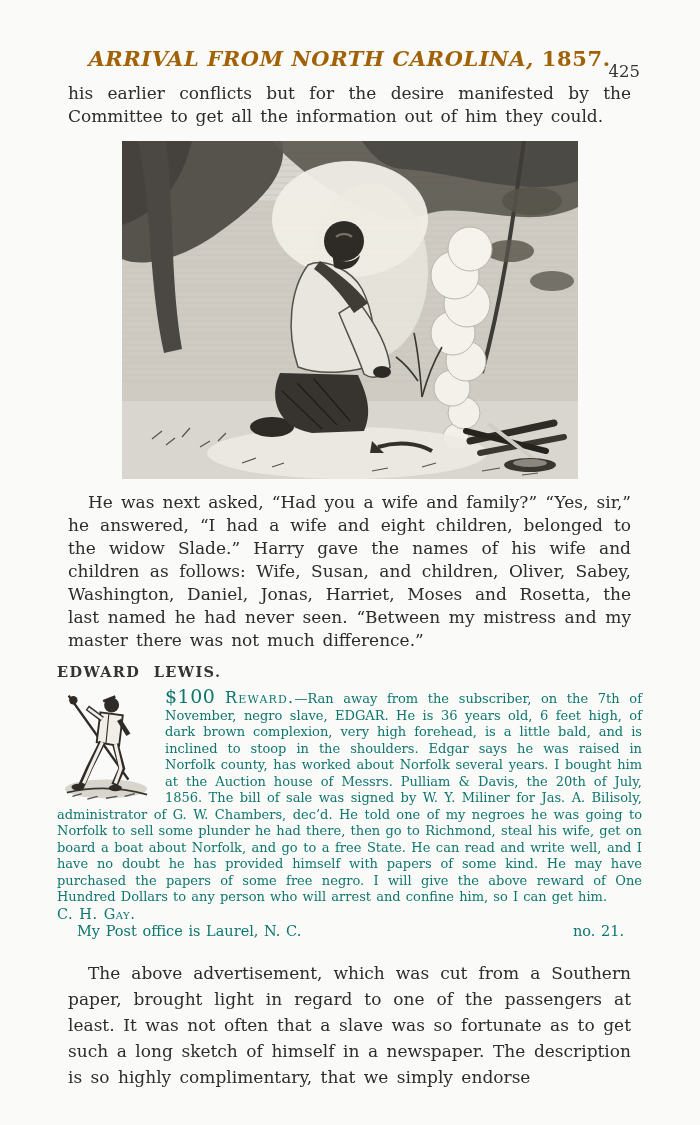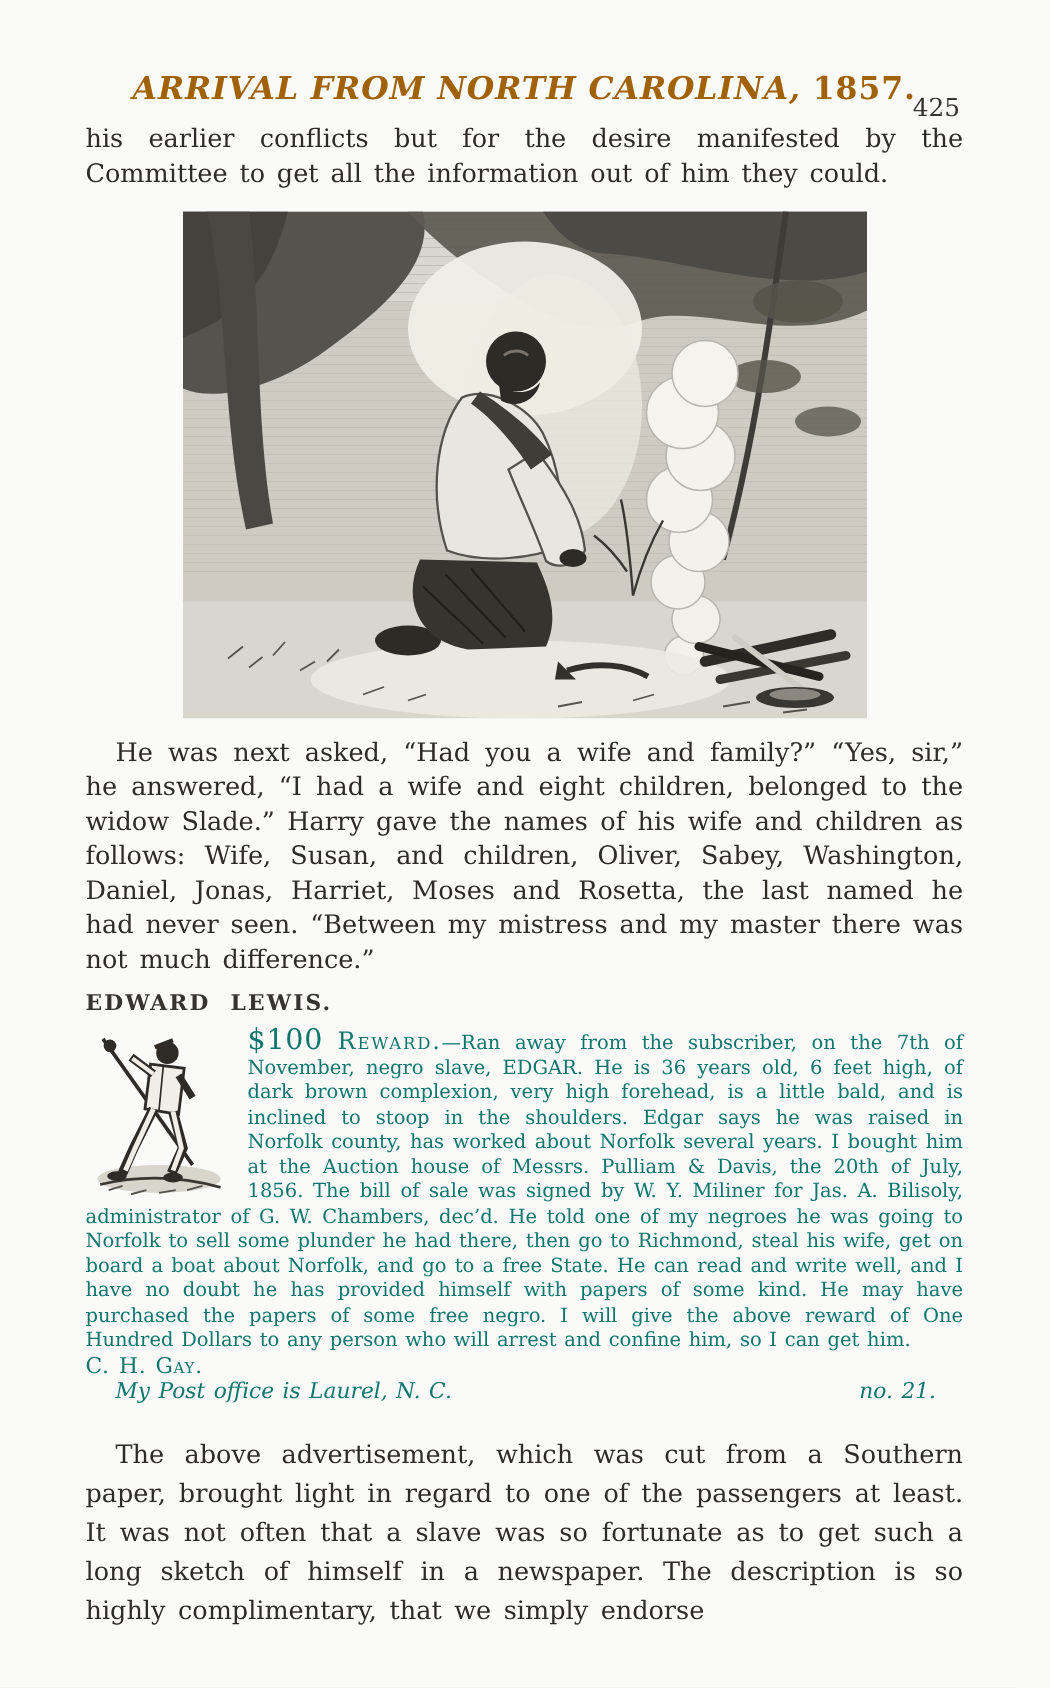--- a/index.html
+++ b/index.html
@@ -32,21 +32,21 @@
   .running-head .rh-main { font-style: italic; }
   .running-head .rh-year { font-style: normal; font-weight: bold; }
   .page-number {
     position: absolute;
     right: 2px; top: 16px;
     font-size: 16.5px;
     color: #363430;
   }
   
   p.body-para {
-    margin: 0;
+    margin: 11px;
     font-size: 17px;
     line-height: 23px;
     text-align: justify;
     word-spacing: 2.5px;
     color: #2e2c29;
   }
   p.indent { text-indent: 20px; }
   p.p1 { margin-bottom: 0; }
   p.p4 { line-height: 26px; margin-top: 20px; word-spacing: 3px; }
   
@@ -93,21 +93,20 @@
     padding-right: 14px;
     font-variant: small-caps;
     font-size: 14.5px;
     letter-spacing: 0.5px;
   }
   .advert-footer {
     display: flex;
     justify-content: space-between;
     font-size: 14.5px;
     line-height: 18px;
-    font-style: italic;
   }
   .advert-footer .po { margin-left: 20px; }
   .advert-footer .no { margin-right: 18px; }
 </style>
 </head>
 <body>
 
 <div class="page">
 
   <div class="header">

